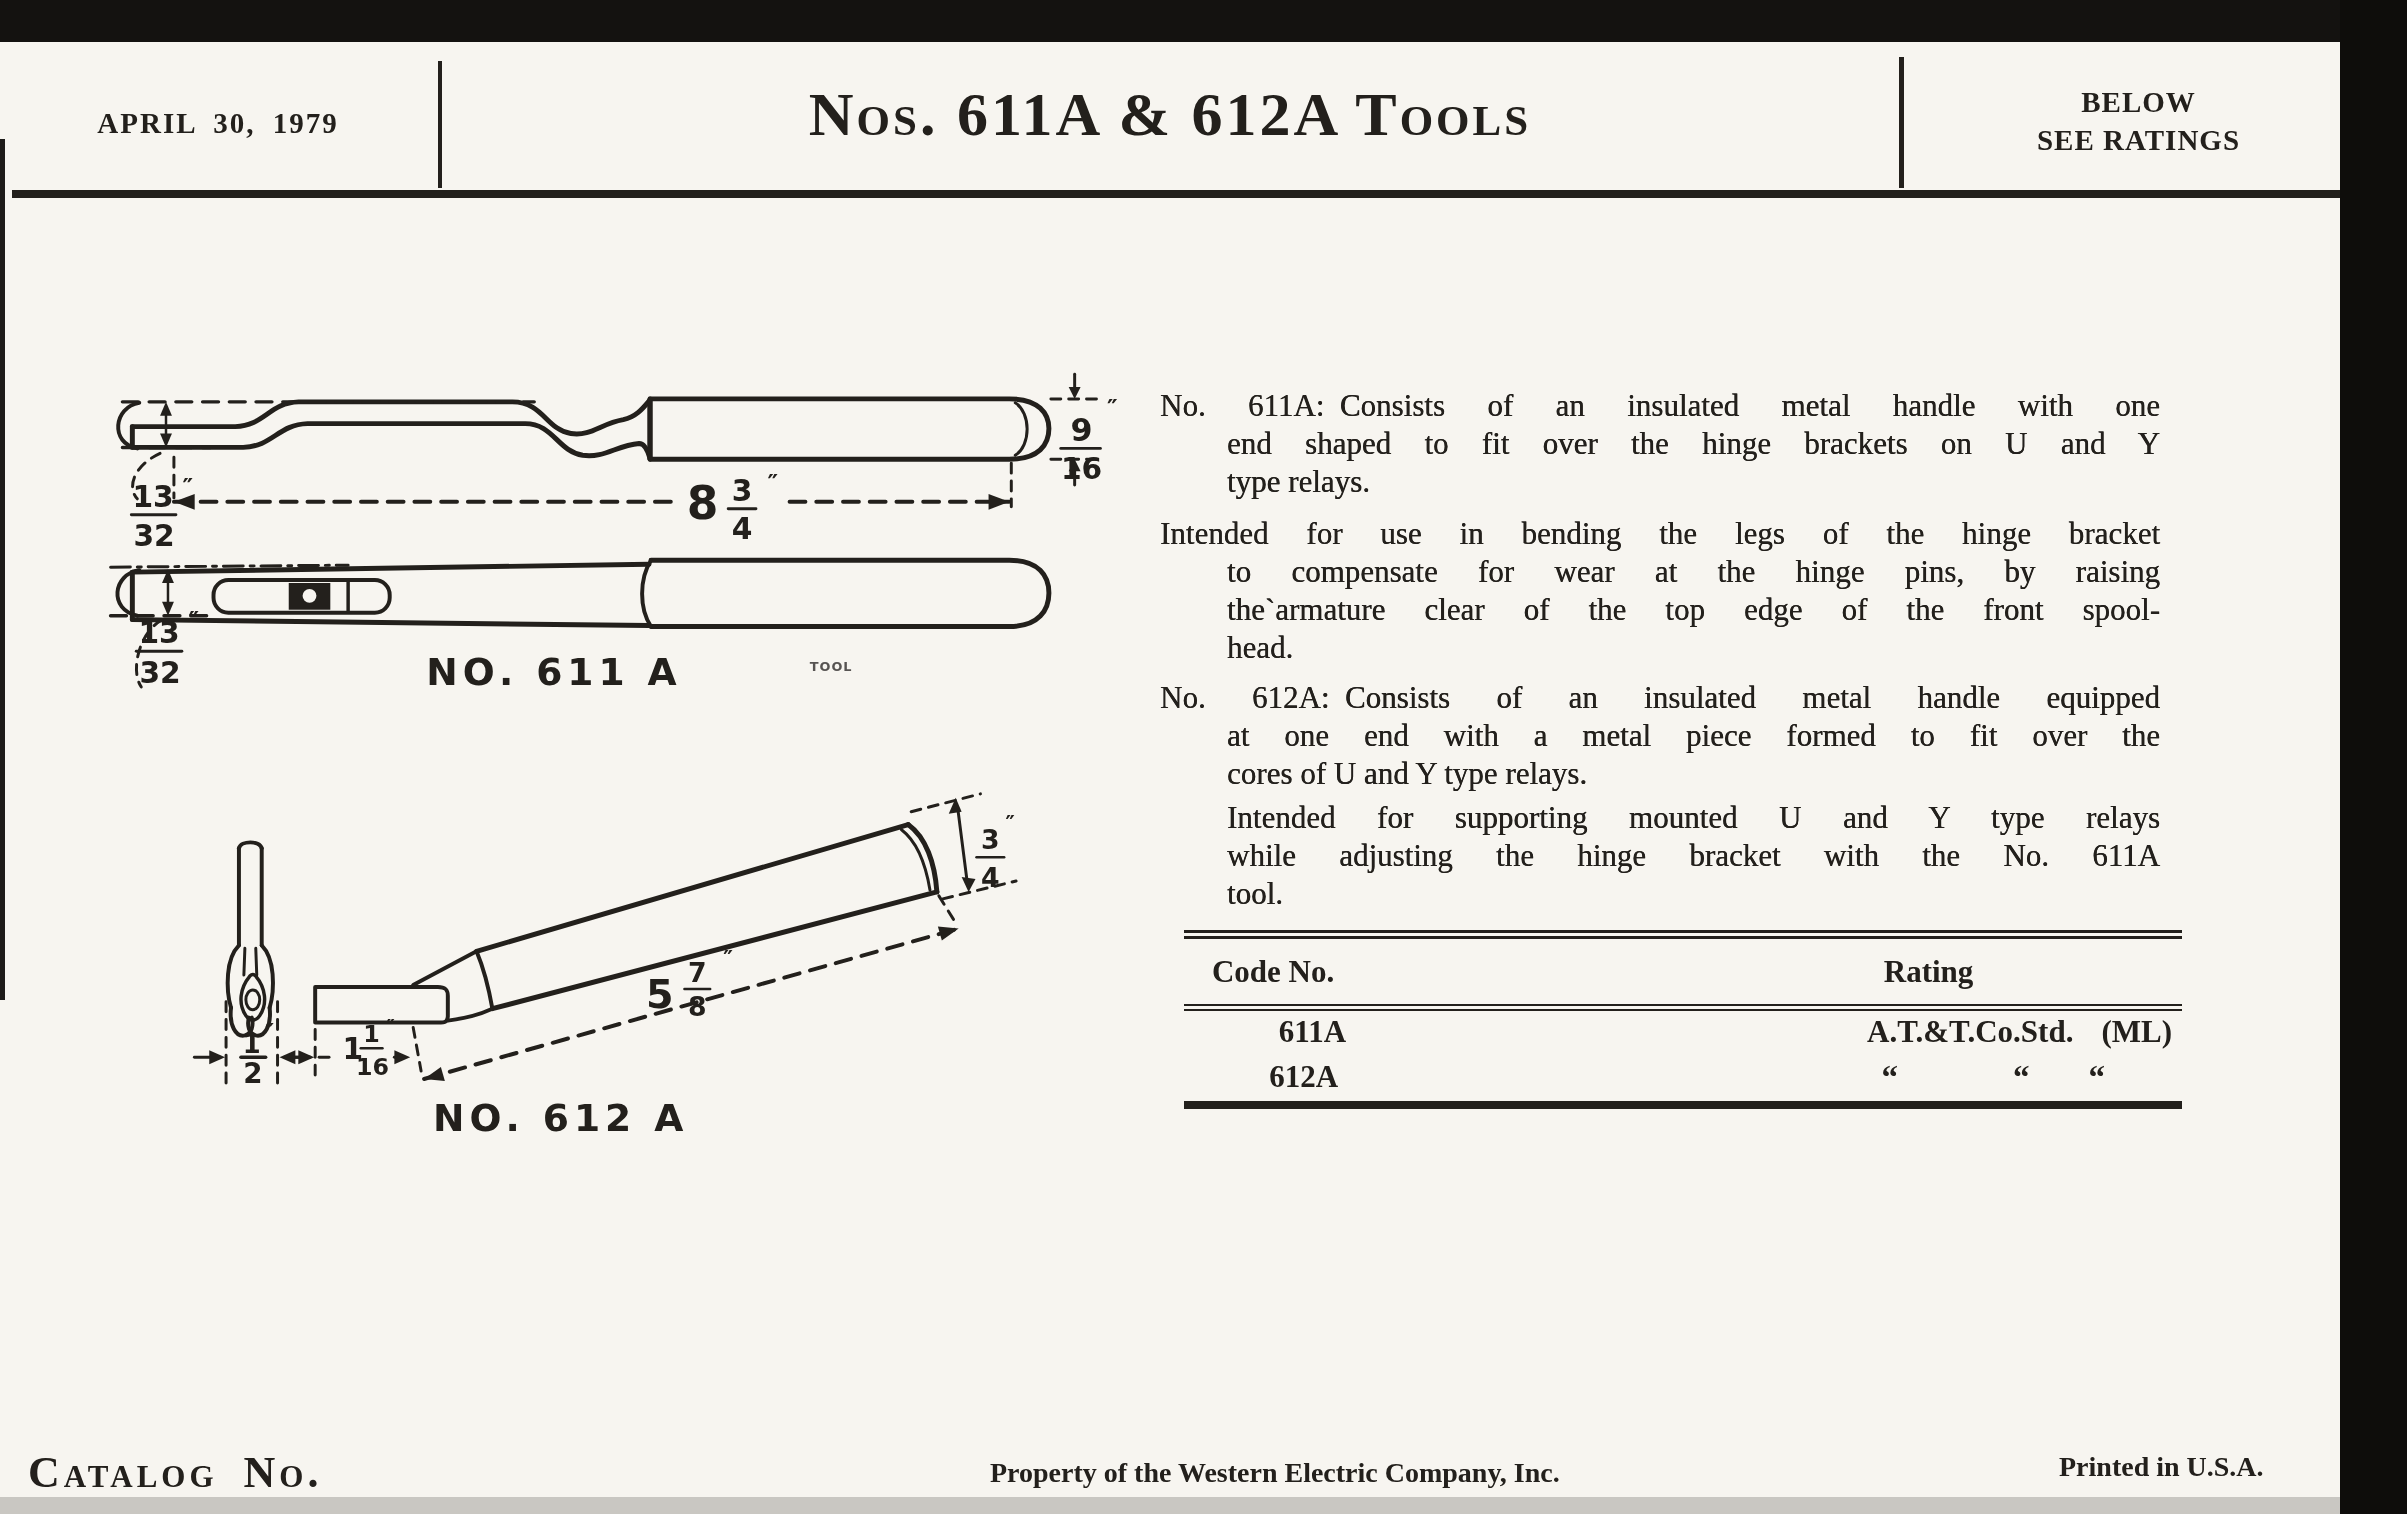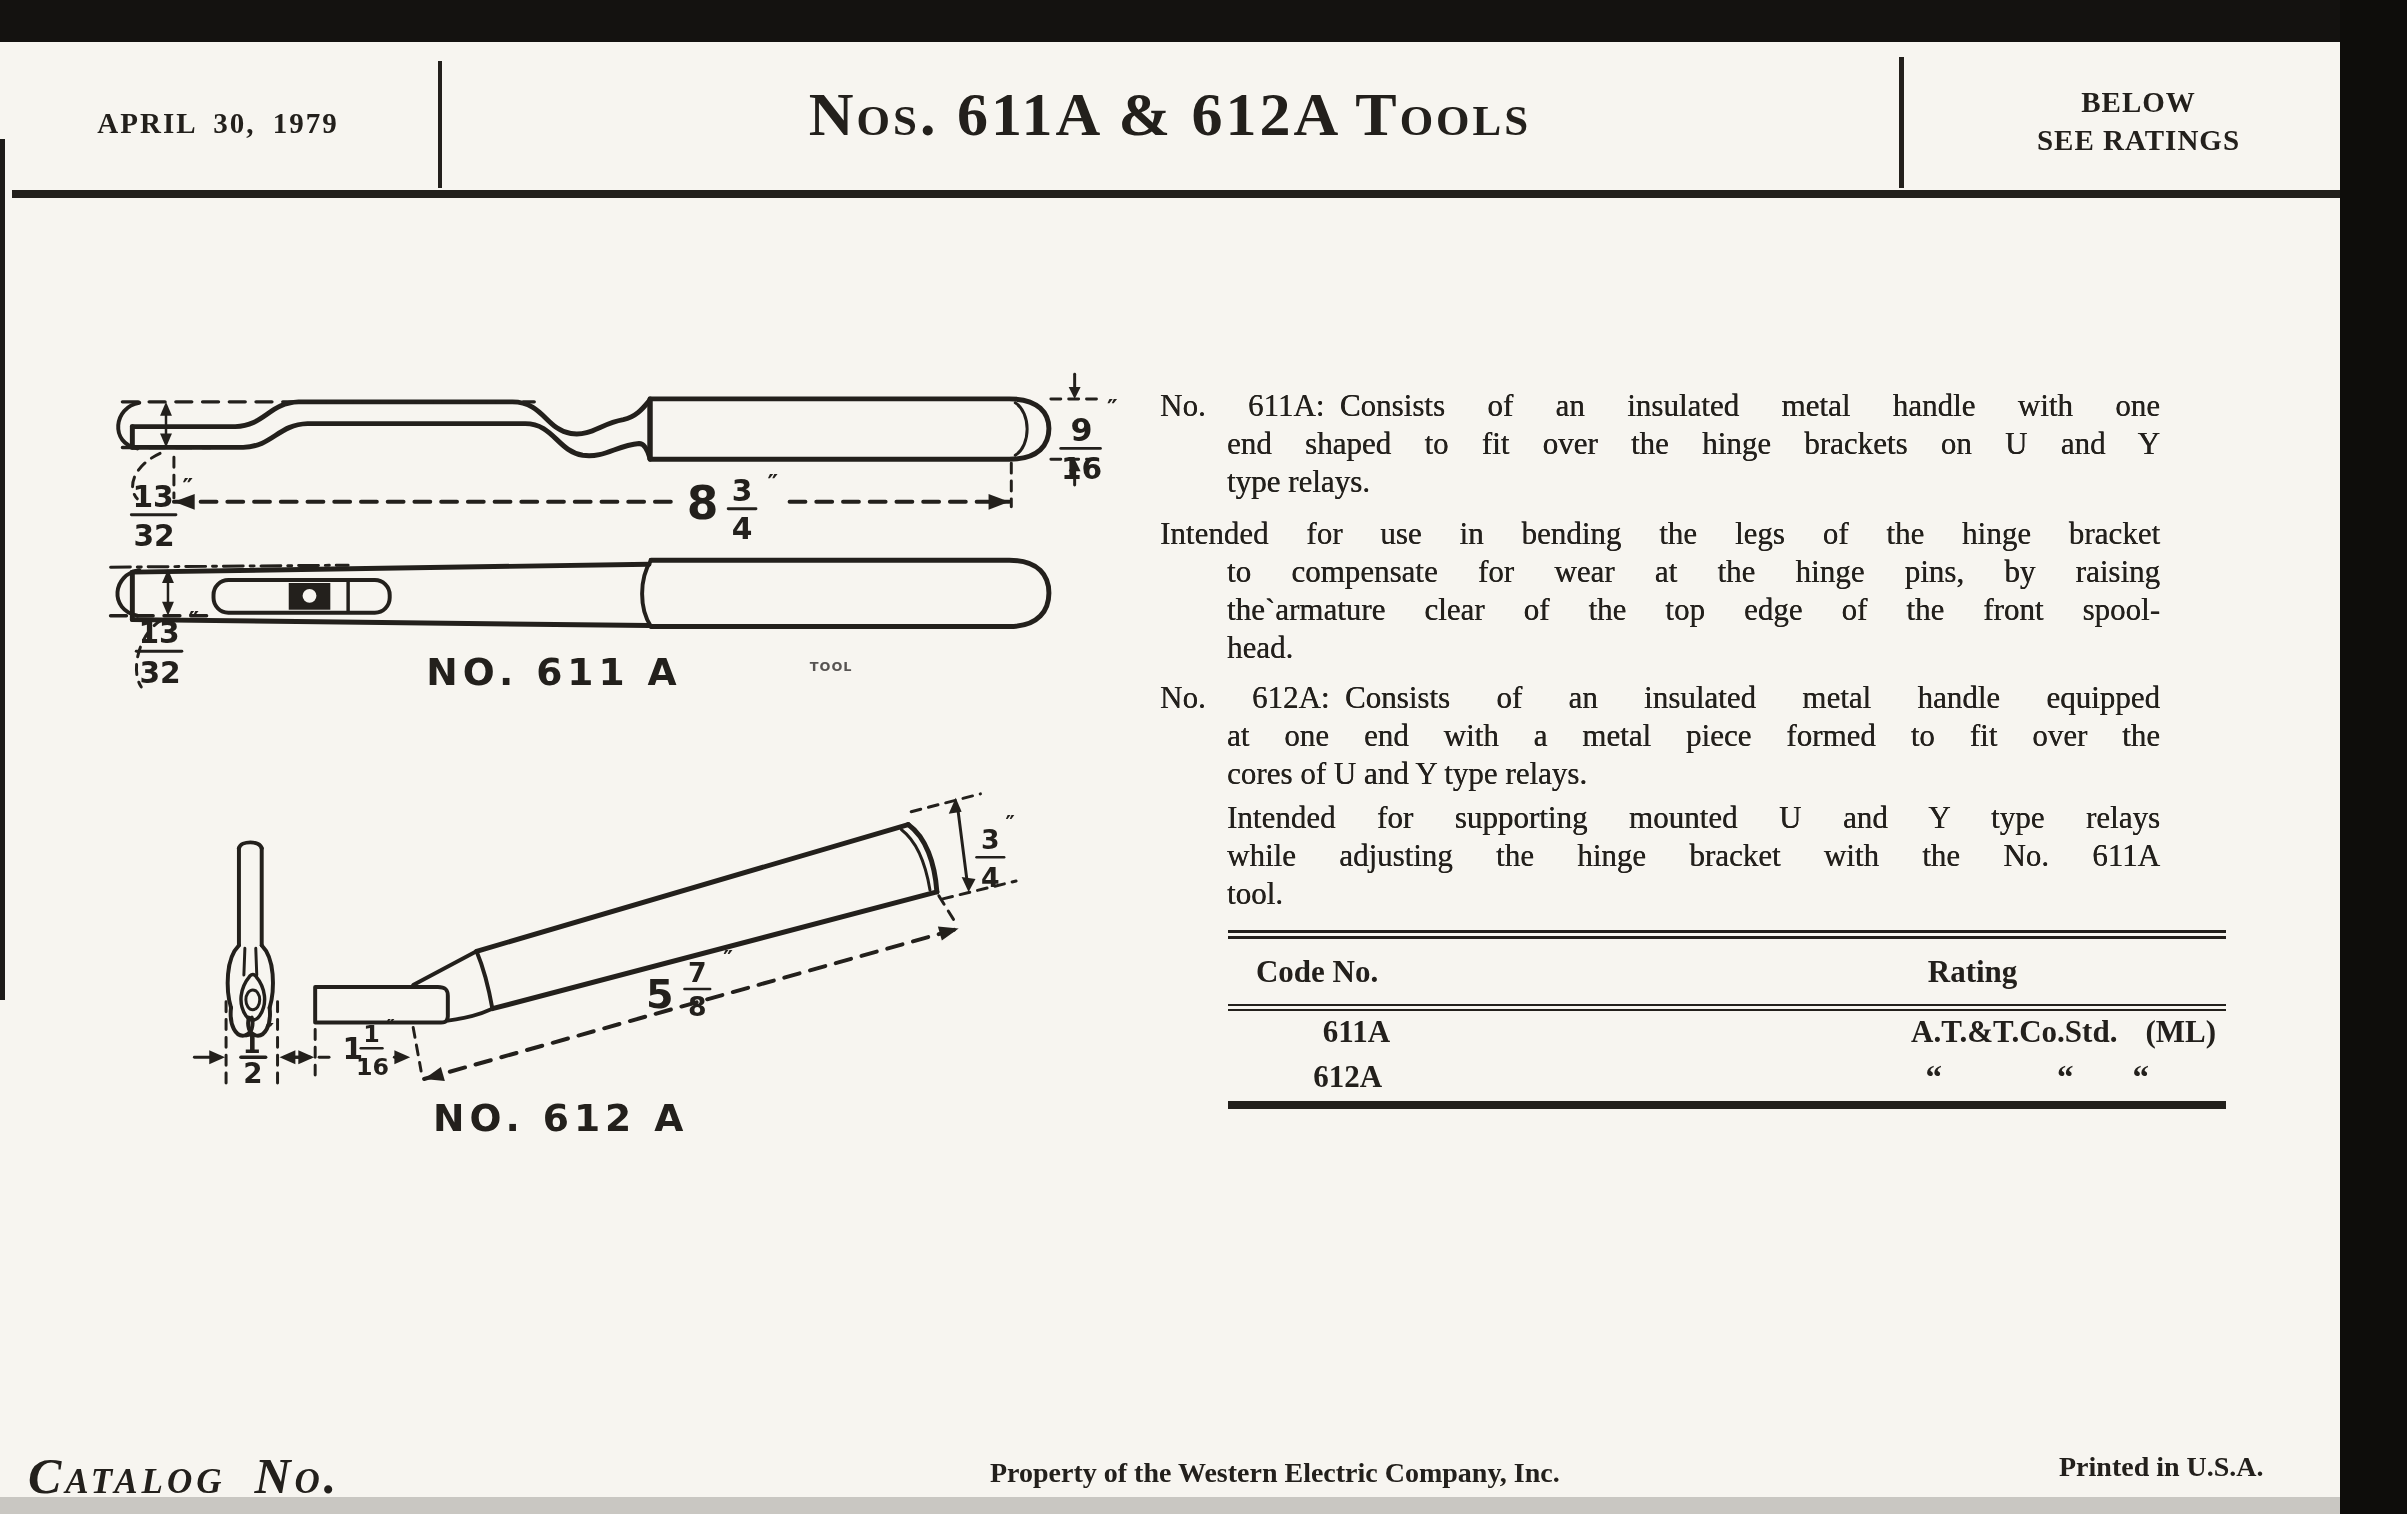--- a/index.html
+++ b/index.html
@@ -26,21 +26,21 @@
   .thead{display:flex;align-items:center;height:65px;border-bottom:7px double #23201c;}
   .trow{display:flex;align-items:center;height:42px;}
   .ccode{width:26%;text-align:center;}
   .crate{width:74%;}
   .rate-h{text-align:center;padding-left:313px;}
   .rate-v{text-align:right;padding-right:10px;}
   .ml{margin-left:28px;margin-top:13px;}
   .dittoCell{text-align:right;padding-right:77px;font-size:33px;}
   .d1{margin-right:115px;} .d2{margin-right:59px;}
   
-  .catalog{font-variant:small-caps;font-weight:bold;font-size:50px;letter-spacing:4px;word-spacing:16px;font-style:italic;}
+  .catalog{font-variant:small-caps;font-weight:bold;font-size:44px;letter-spacing:4px;word-spacing:16px;}
   .foot{font-weight:bold;font-size:28px;text-align:center;}
   
   svg{position:absolute;overflow:visible;}
   svg path, svg line, svg rect, svg circle, svg ellipse{stroke:#23201c;fill:none;stroke-width:5;stroke-linecap:round;stroke-linejoin:round;}
   .w4{stroke-width:4;} .w35{stroke-width:3.5;} .w3{stroke-width:3;} .w25{stroke-width:2.5;}
   .dash{stroke-dasharray:16 11;stroke-width:4;}
   .dashthin{stroke-dasharray:10 8;stroke-width:3;}
   .dashdot{stroke-dasharray:20 7 4 7;stroke-width:3;}
   .arr{fill:#23201c;stroke:none;}
   .inkfill{fill:#23201c;stroke:none;}
@@ -86,21 +86,21 @@
       <div class="line ind">at one end with a metal piece formed to fit over the</div>
       <div class="line last ind">cores of U and Y type relays.</div>
     </div>
     <div class="para gap6">
       <div class="line ind">Intended for supporting mounted U and Y type relays</div>
       <div class="line ind">while adjusting the hinge bracket with the No. 611A</div>
       <div class="line last ind">tool.</div>
     </div>
   </div>
 
-  <div class="abs rtable" style="left:1228px;top:930px;">
+  <div class="abs rtable" style="left:1184px;top:930px;">
     <div class="thead">
       <div class="ccode">Code No.</div>
       <div class="crate rate-h">Rating</div>
     </div>
     <div class="trow">
       <div class="ccode">611A</div>
       <div class="crate rate-v">
         <span>A.T.&amp;T.Co.Std.</span><span class="ml">(ML)</span>
       </div>
     </div>

